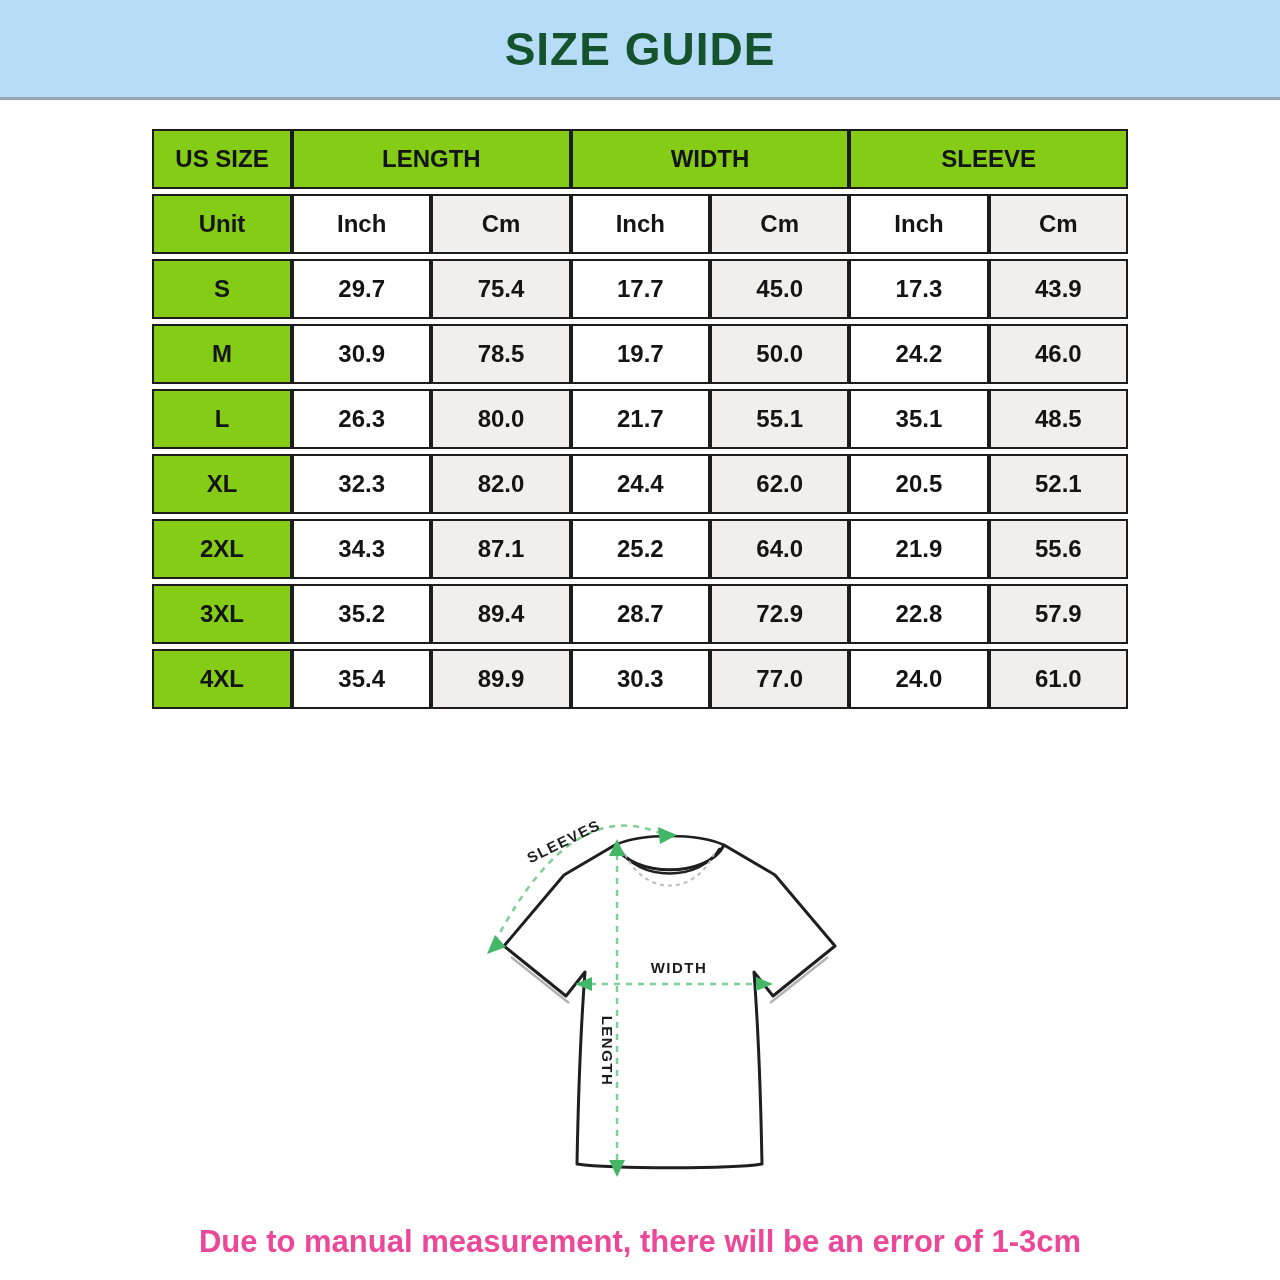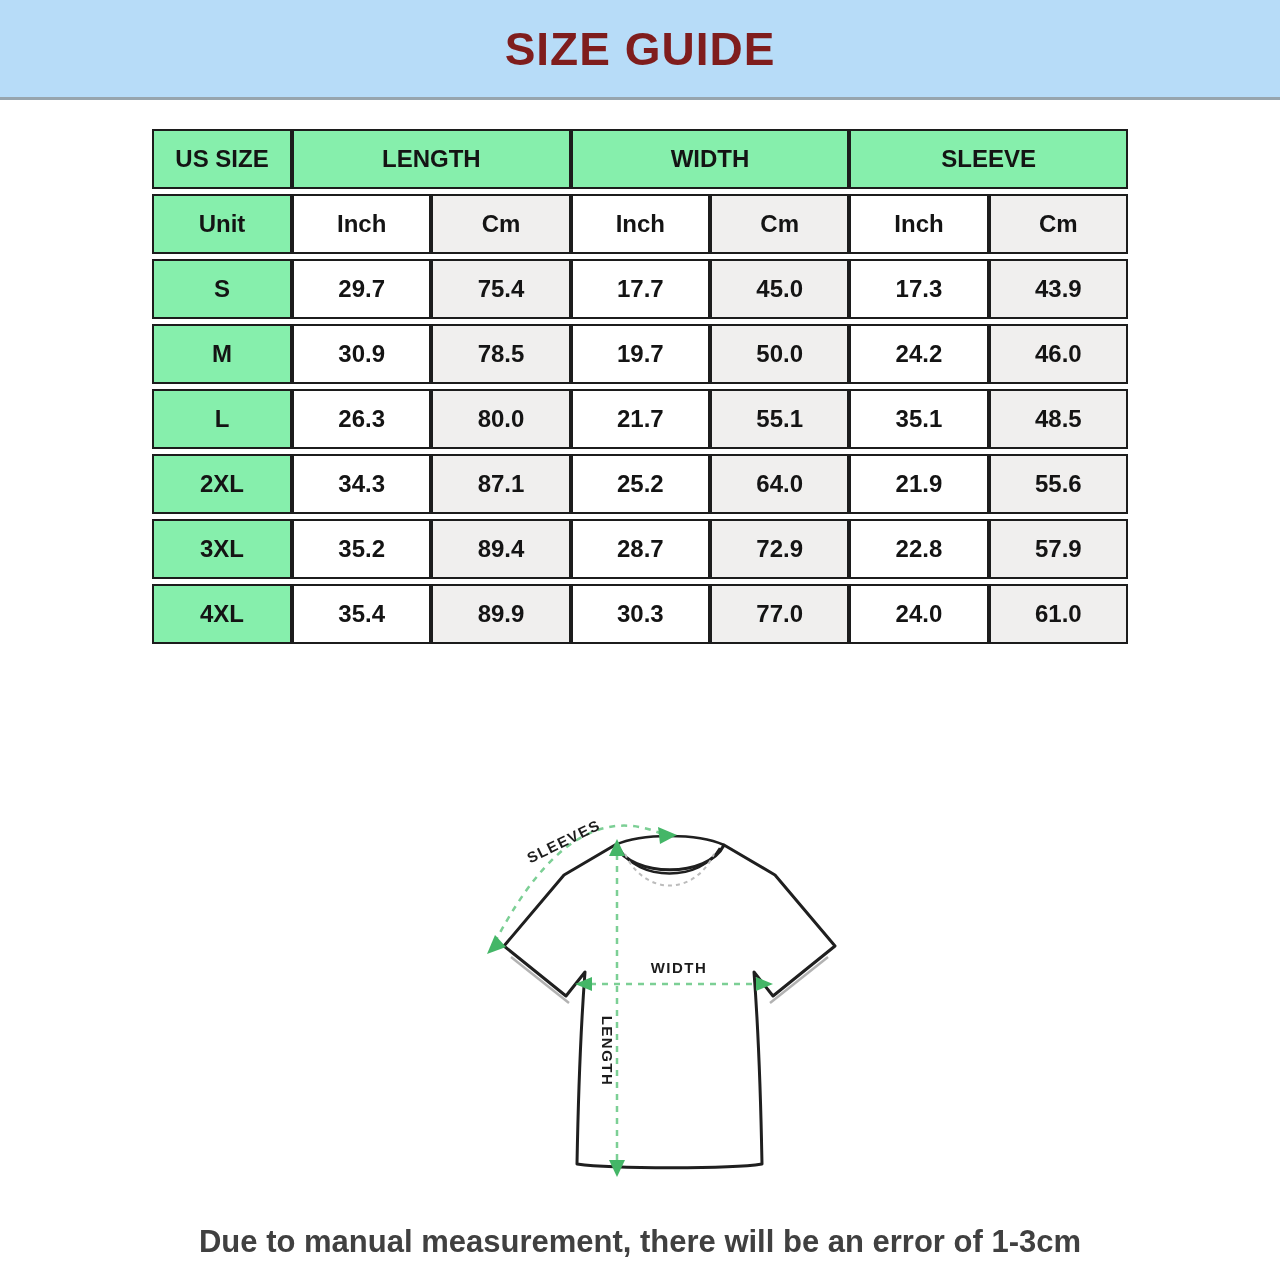--- a/index.html
+++ b/index.html
@@ -20,21 +20,21 @@
     background: #b7dcf8;
     border-bottom: 3px solid #97a5ae;
     display: flex;
     align-items: center;
     justify-content: center;
   }
   .banner-title {
     font-size: 46px;
     font-weight: bold;
     letter-spacing: 1px;
-    color: #7f1d1d;
+    color: #14532d;
     margin: 0;
   }
   table.size-table {
     position: absolute;
     left: 152px;
     top: 124px;
     width: 976px;
     border-collapse: separate;
     border-spacing: 0 5px;
     table-layout: fixed;
@@ -44,21 +44,21 @@
     height: 56px;
     padding: 0;
     text-align: center;
     vertical-align: middle;
     font-size: 24px;
     font-weight: bold;
     color: #141414;
     background: #ffffff;
     overflow: hidden;
   }
-  .size-table th { background: #86efac; }
+  .size-table th { background: #84cc16; }
   .size-table td:nth-of-type(even) { background: #f0efee; }
   .diagram {
     position: absolute;
     left: 452px;
     top: 788px;
     width: 426px;
     height: 436px;
   }
   .diagram svg { width: 100%; height: 100%; }
   .diagram-label {
@@ -69,21 +69,21 @@
     fill: #1c1c1c;
   }
   .footnote {
     position: absolute;
     top: 1224px;
     left: 0;
     width: 100%;
     text-align: center;
     font-size: 31px;
     font-weight: bold;
-    color: #404040;
+    color: #ec4899;
   }
 </style>
 </head>
 <body>
 
 <div class="banner">
   <h1 class="banner-title">SIZE GUIDE</h1>
 </div>
 
 <table class="size-table">
@@ -135,20 +135,29 @@
       <tr>
         <th>L</th>
         <td>26.3</td>
         <td>80.0</td>
         <td>21.7</td>
         <td>55.1</td>
         <td>35.1</td>
         <td>48.5</td>
       </tr>
       <tr>
+        <th>XL</th>
+        <td>32.3</td>
+        <td>82.0</td>
+        <td>24.4</td>
+        <td>62.0</td>
+        <td>20.5</td>
+        <td>52.1</td>
+      </tr>
+      <tr>
         <th>2XL</th>
         <td>34.3</td>
         <td>87.1</td>
         <td>25.2</td>
         <td>64.0</td>
         <td>21.9</td>
         <td>55.6</td>
       </tr>
       <tr>
         <th>3XL</th>

